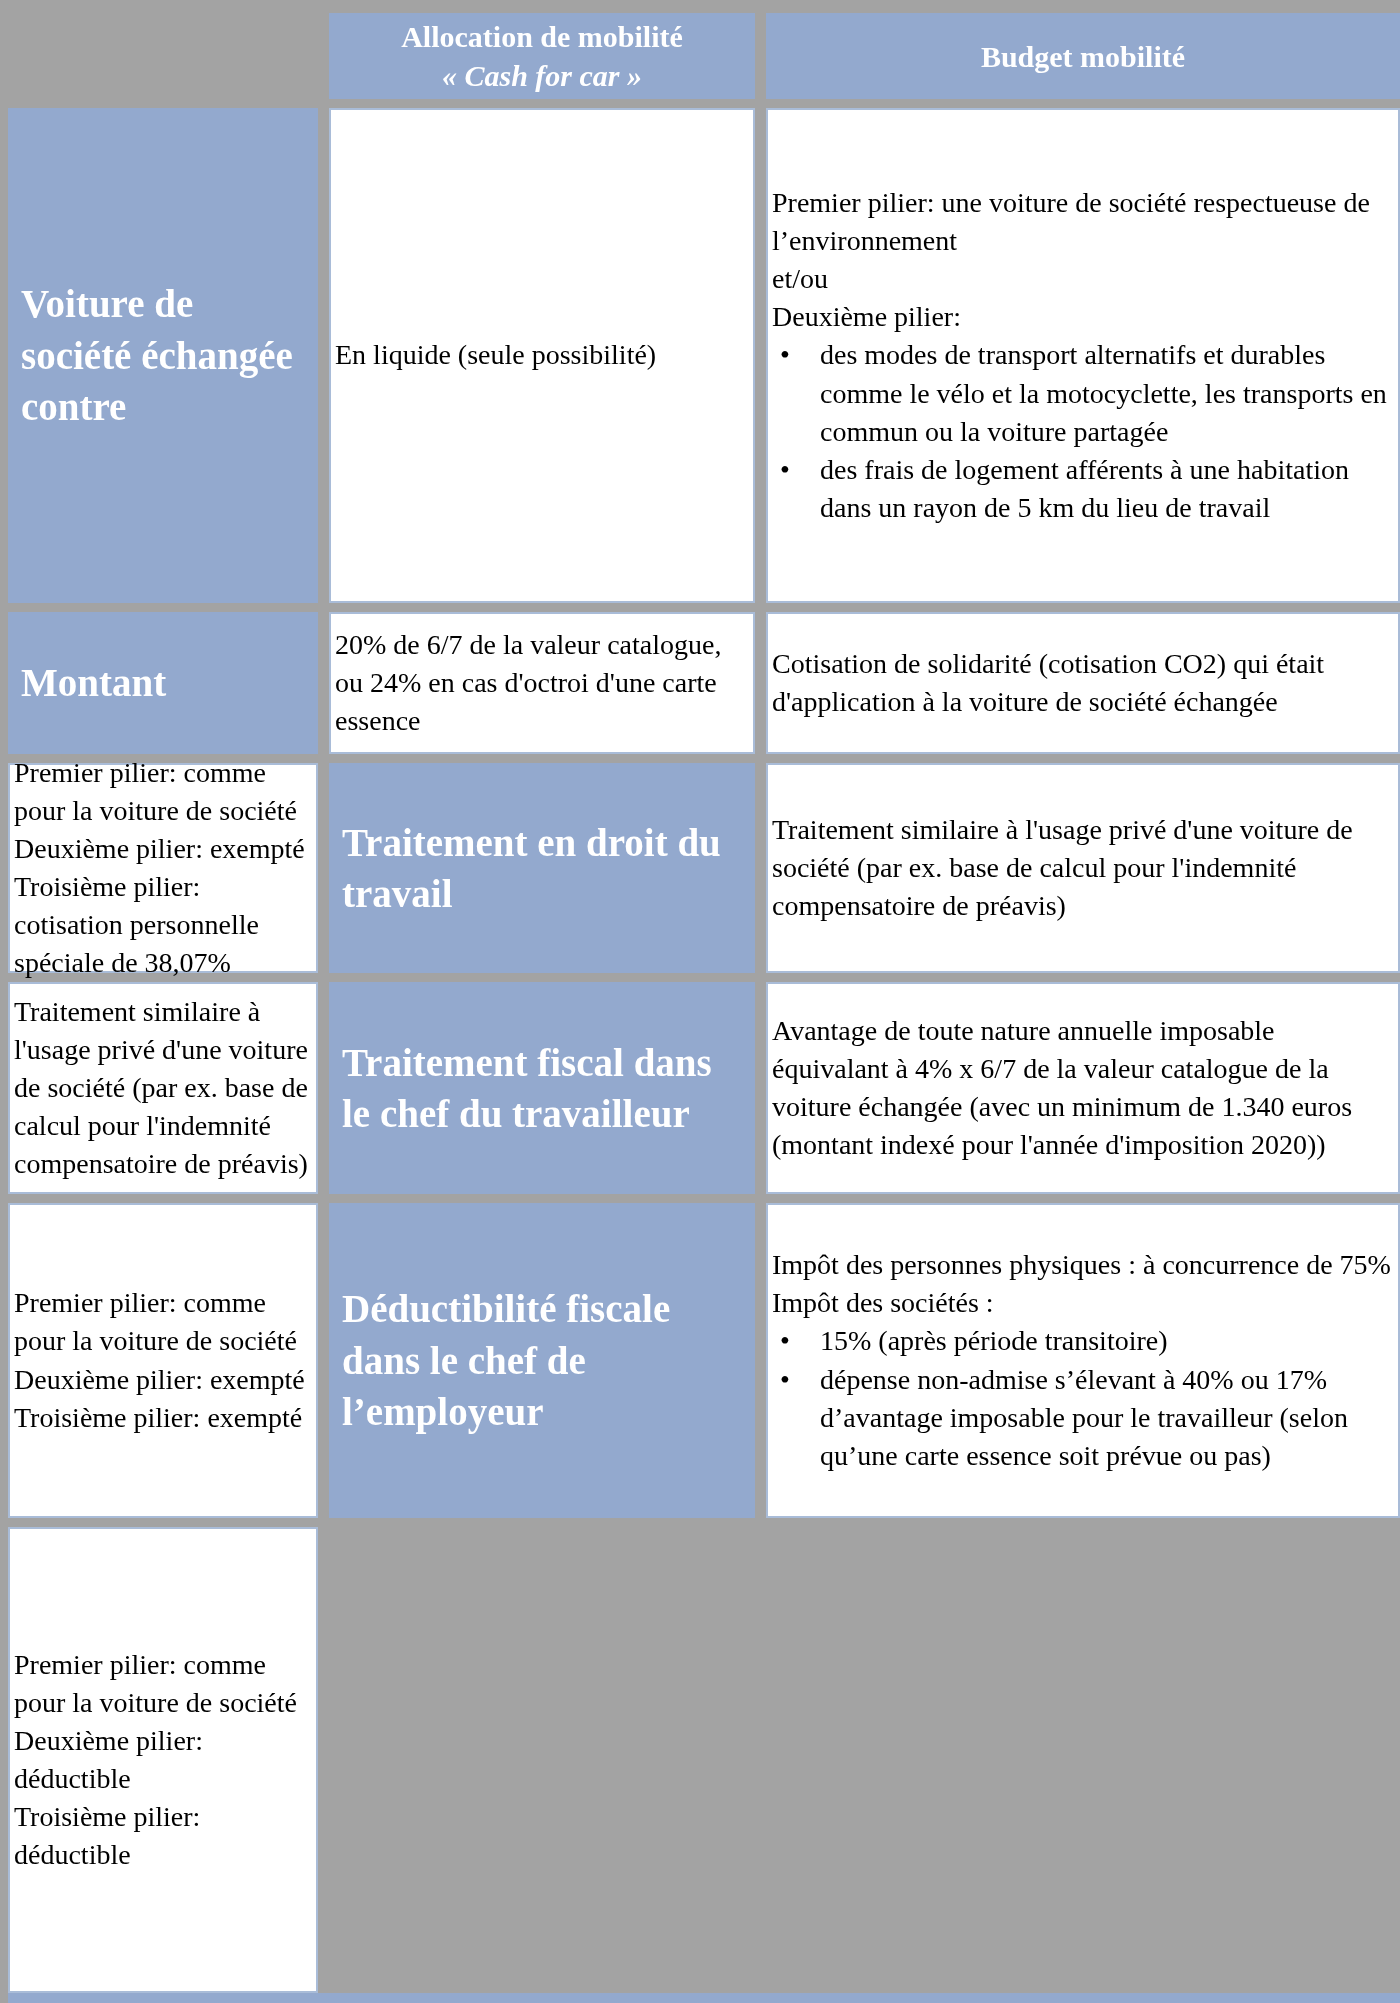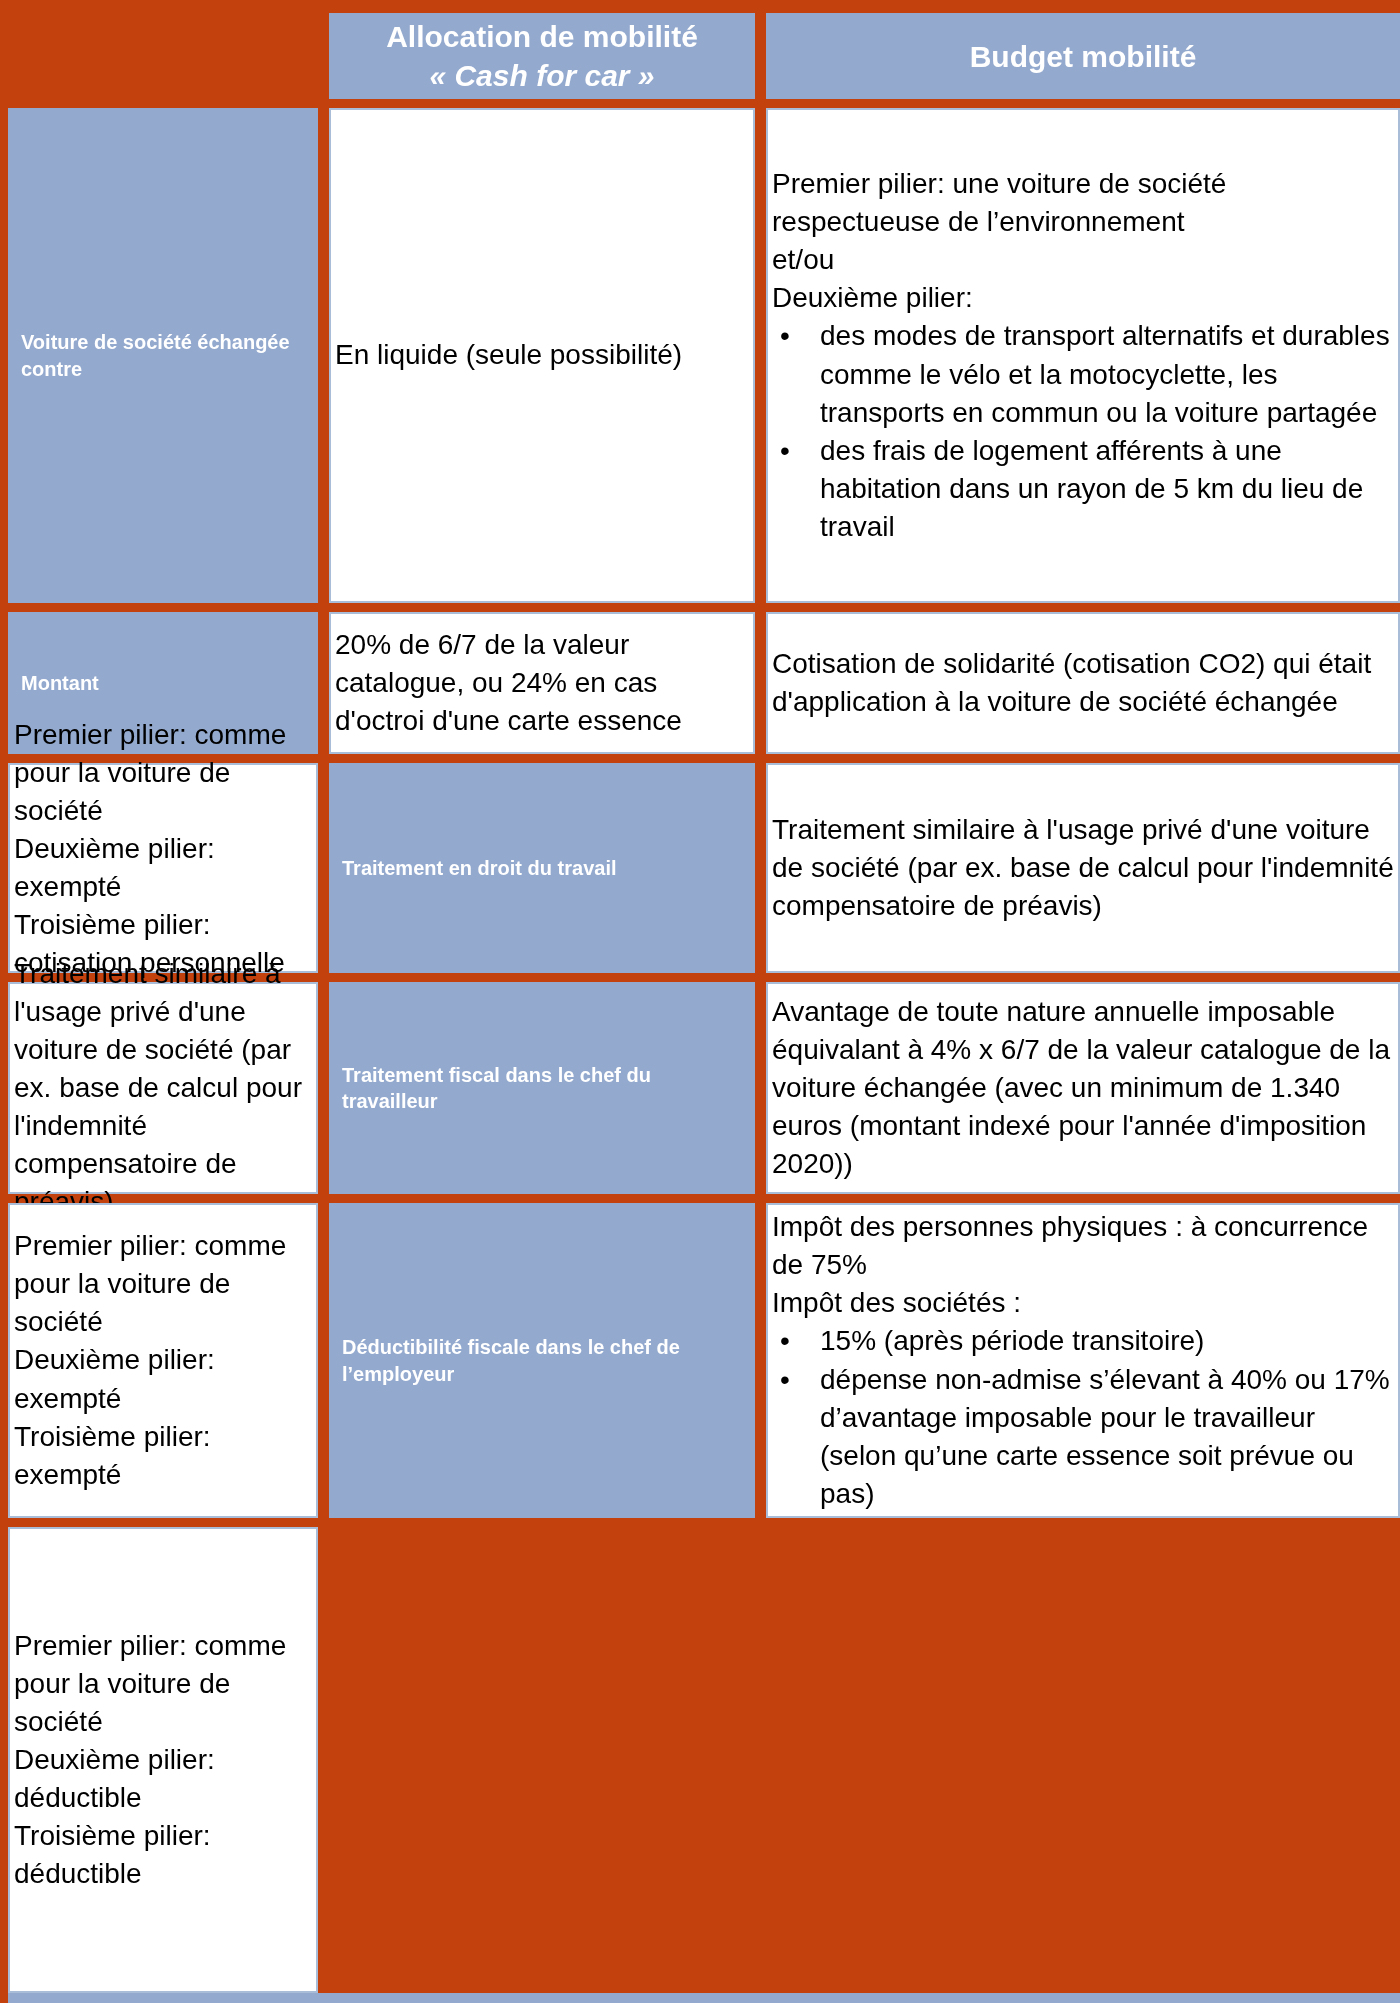--- a/index.html
+++ b/index.html
@@ -1,21 +1,21 @@
 <!DOCTYPE html>
 <html><head>
 <meta charset="utf-8">
 <style>
   html, body { margin: 0; padding: 0; background: #ffffff; }
   #page {
     position: relative;
     width: 1400px;
     height: 2003px;
-    background: #c2410c;
-    font-family: Liberation Sans, sans-serif;
+    background: #a3a3a3;
+    font-family: Liberation Serif, serif;
     overflow: hidden;
   }
   #grid {
     position: absolute;
     left: 8px;
     top: 13px;
     display: grid;
     grid-template-columns: 310px 426px 634px;
     grid-template-rows: 86px 495px 142px 210px 212px 315px 466px;
     gap: 9px 11px;
@@ -31,21 +31,21 @@
     flex-direction: column;
     align-items: center;
     justify-content: center;
     text-align: center;
   }
   .head .it { font-style: italic; }
   .label {
     background: #93A9CE;
     color: #ffffff;
     font-weight: bold;
-    font-size: 20px;
+    font-size: 39px;
     line-height: 1.32;
     display: flex;
     align-items: center;
     padding: 6px 10px 6px 13px;
     box-sizing: border-box;
   }
   .cell {
     background: #ffffff;
     border: 2px solid #A9BCD8;
     box-sizing: border-box;

